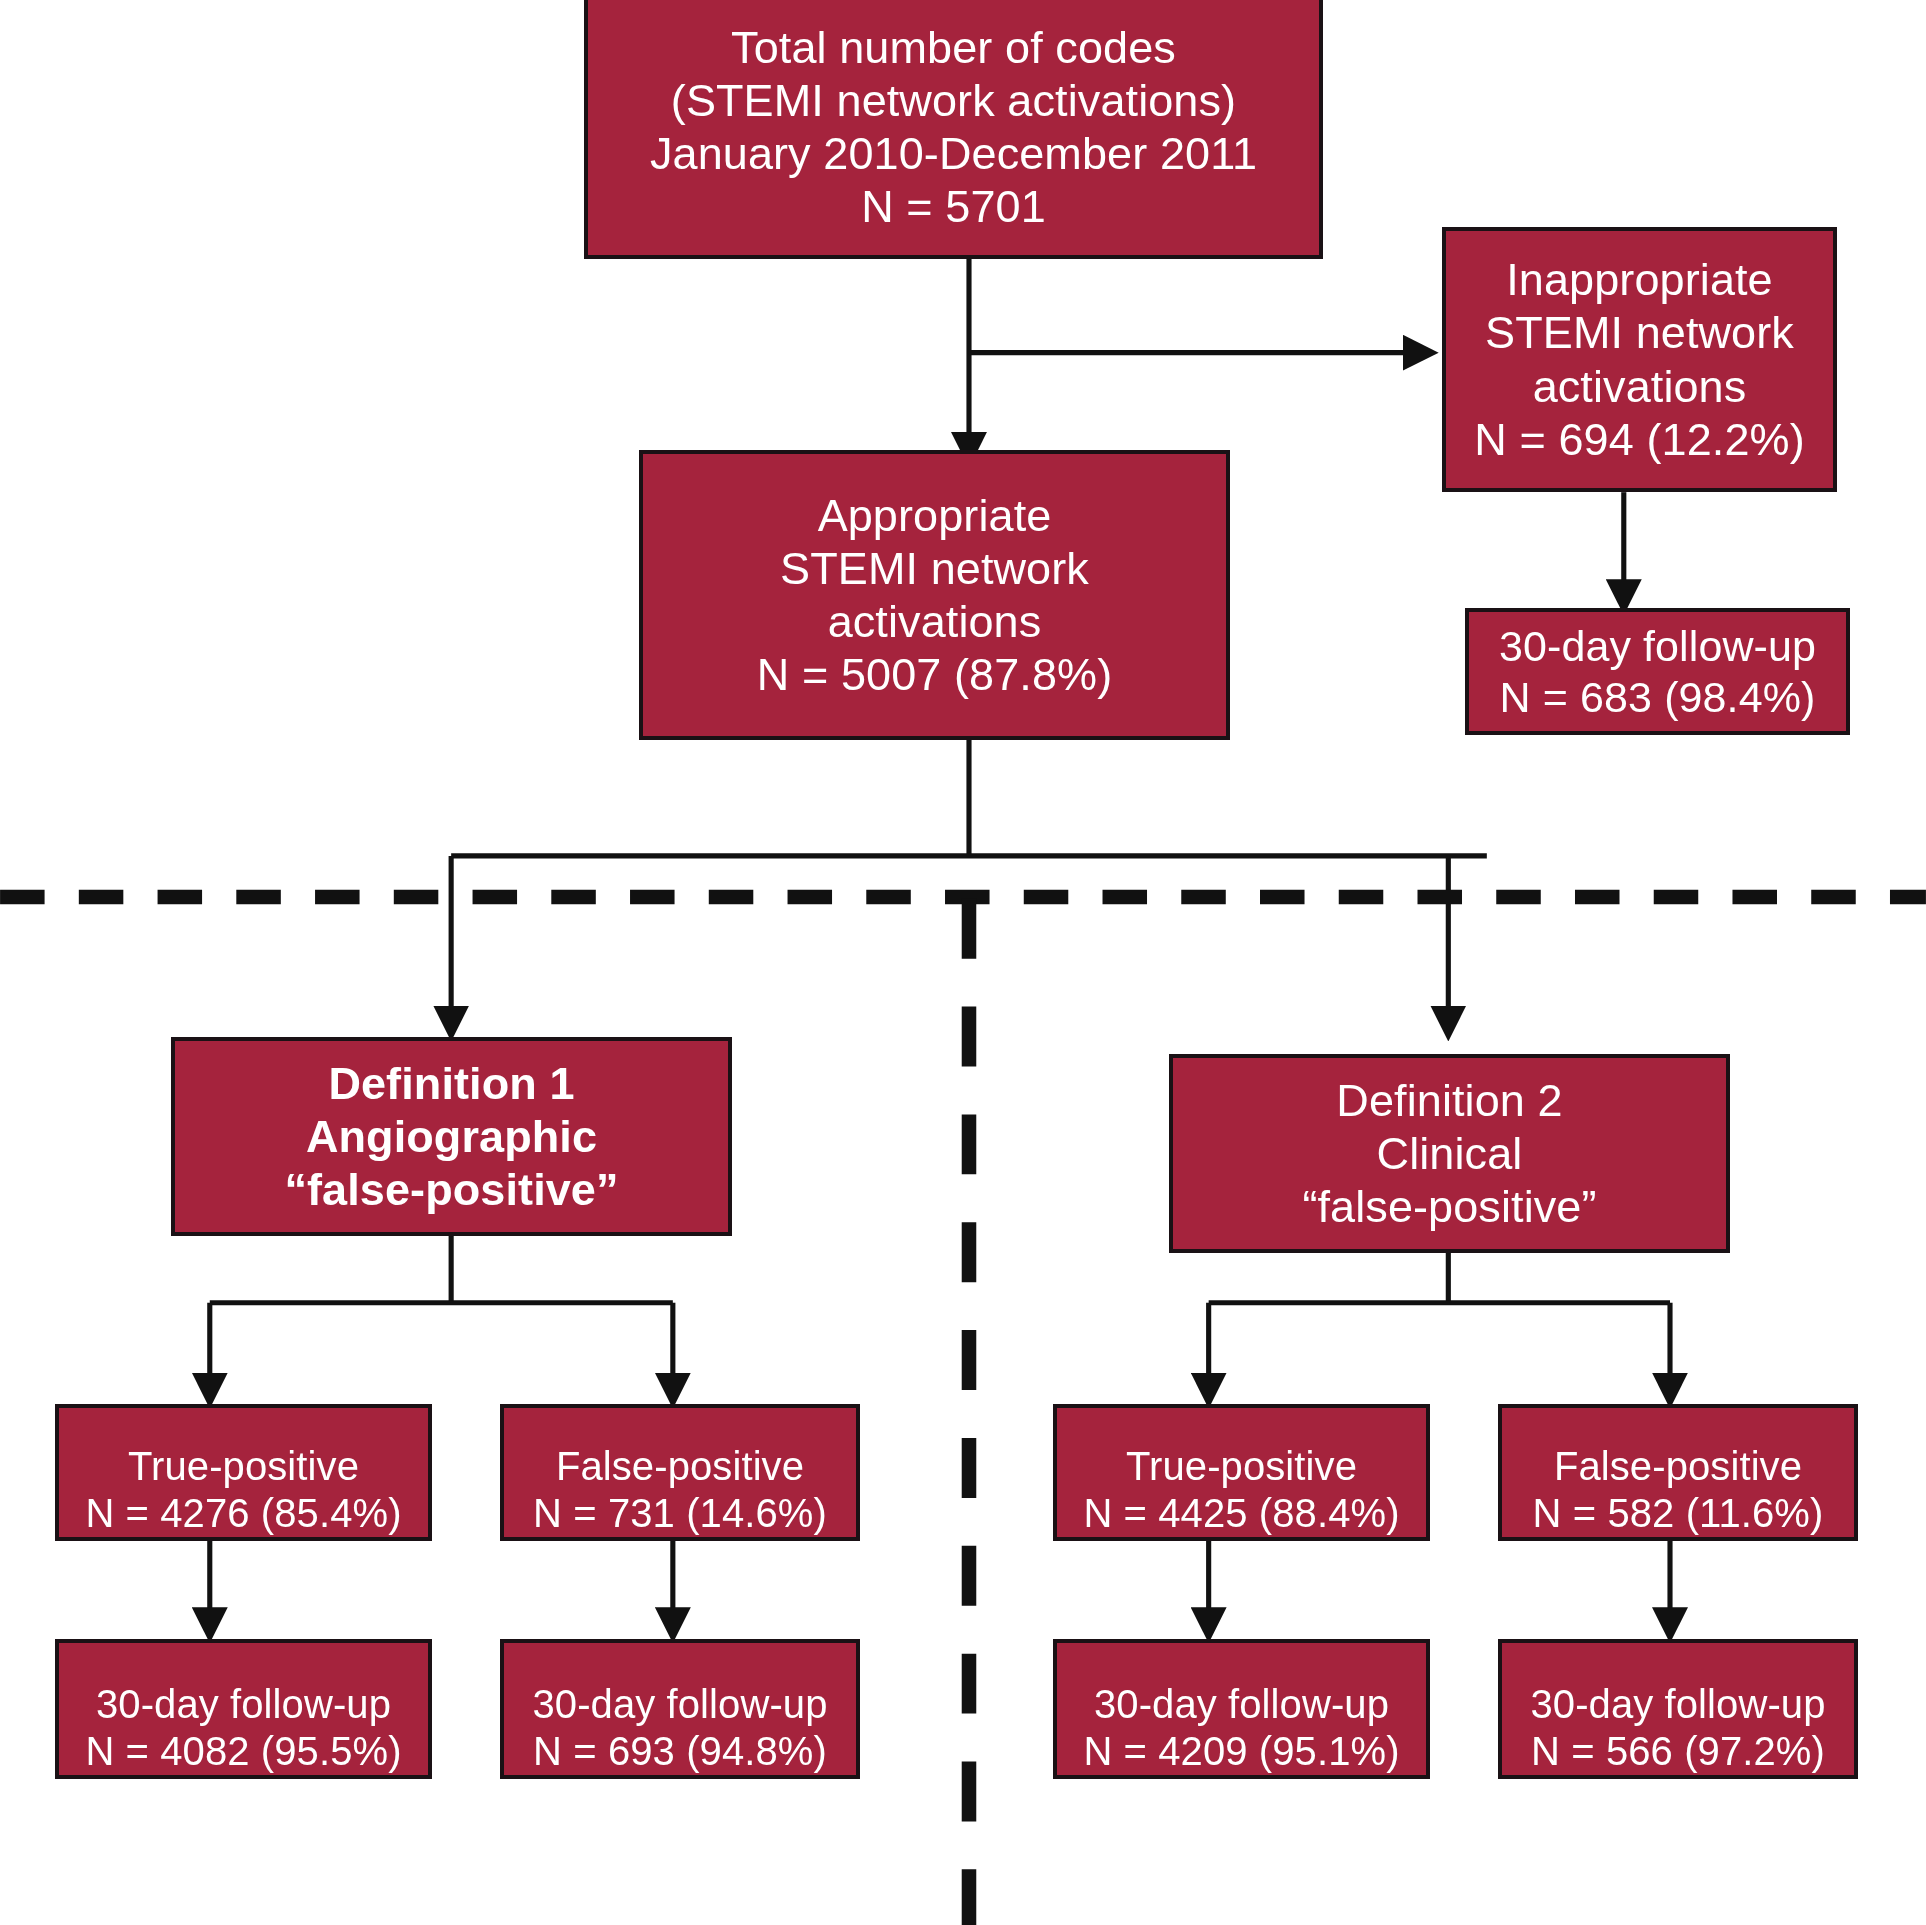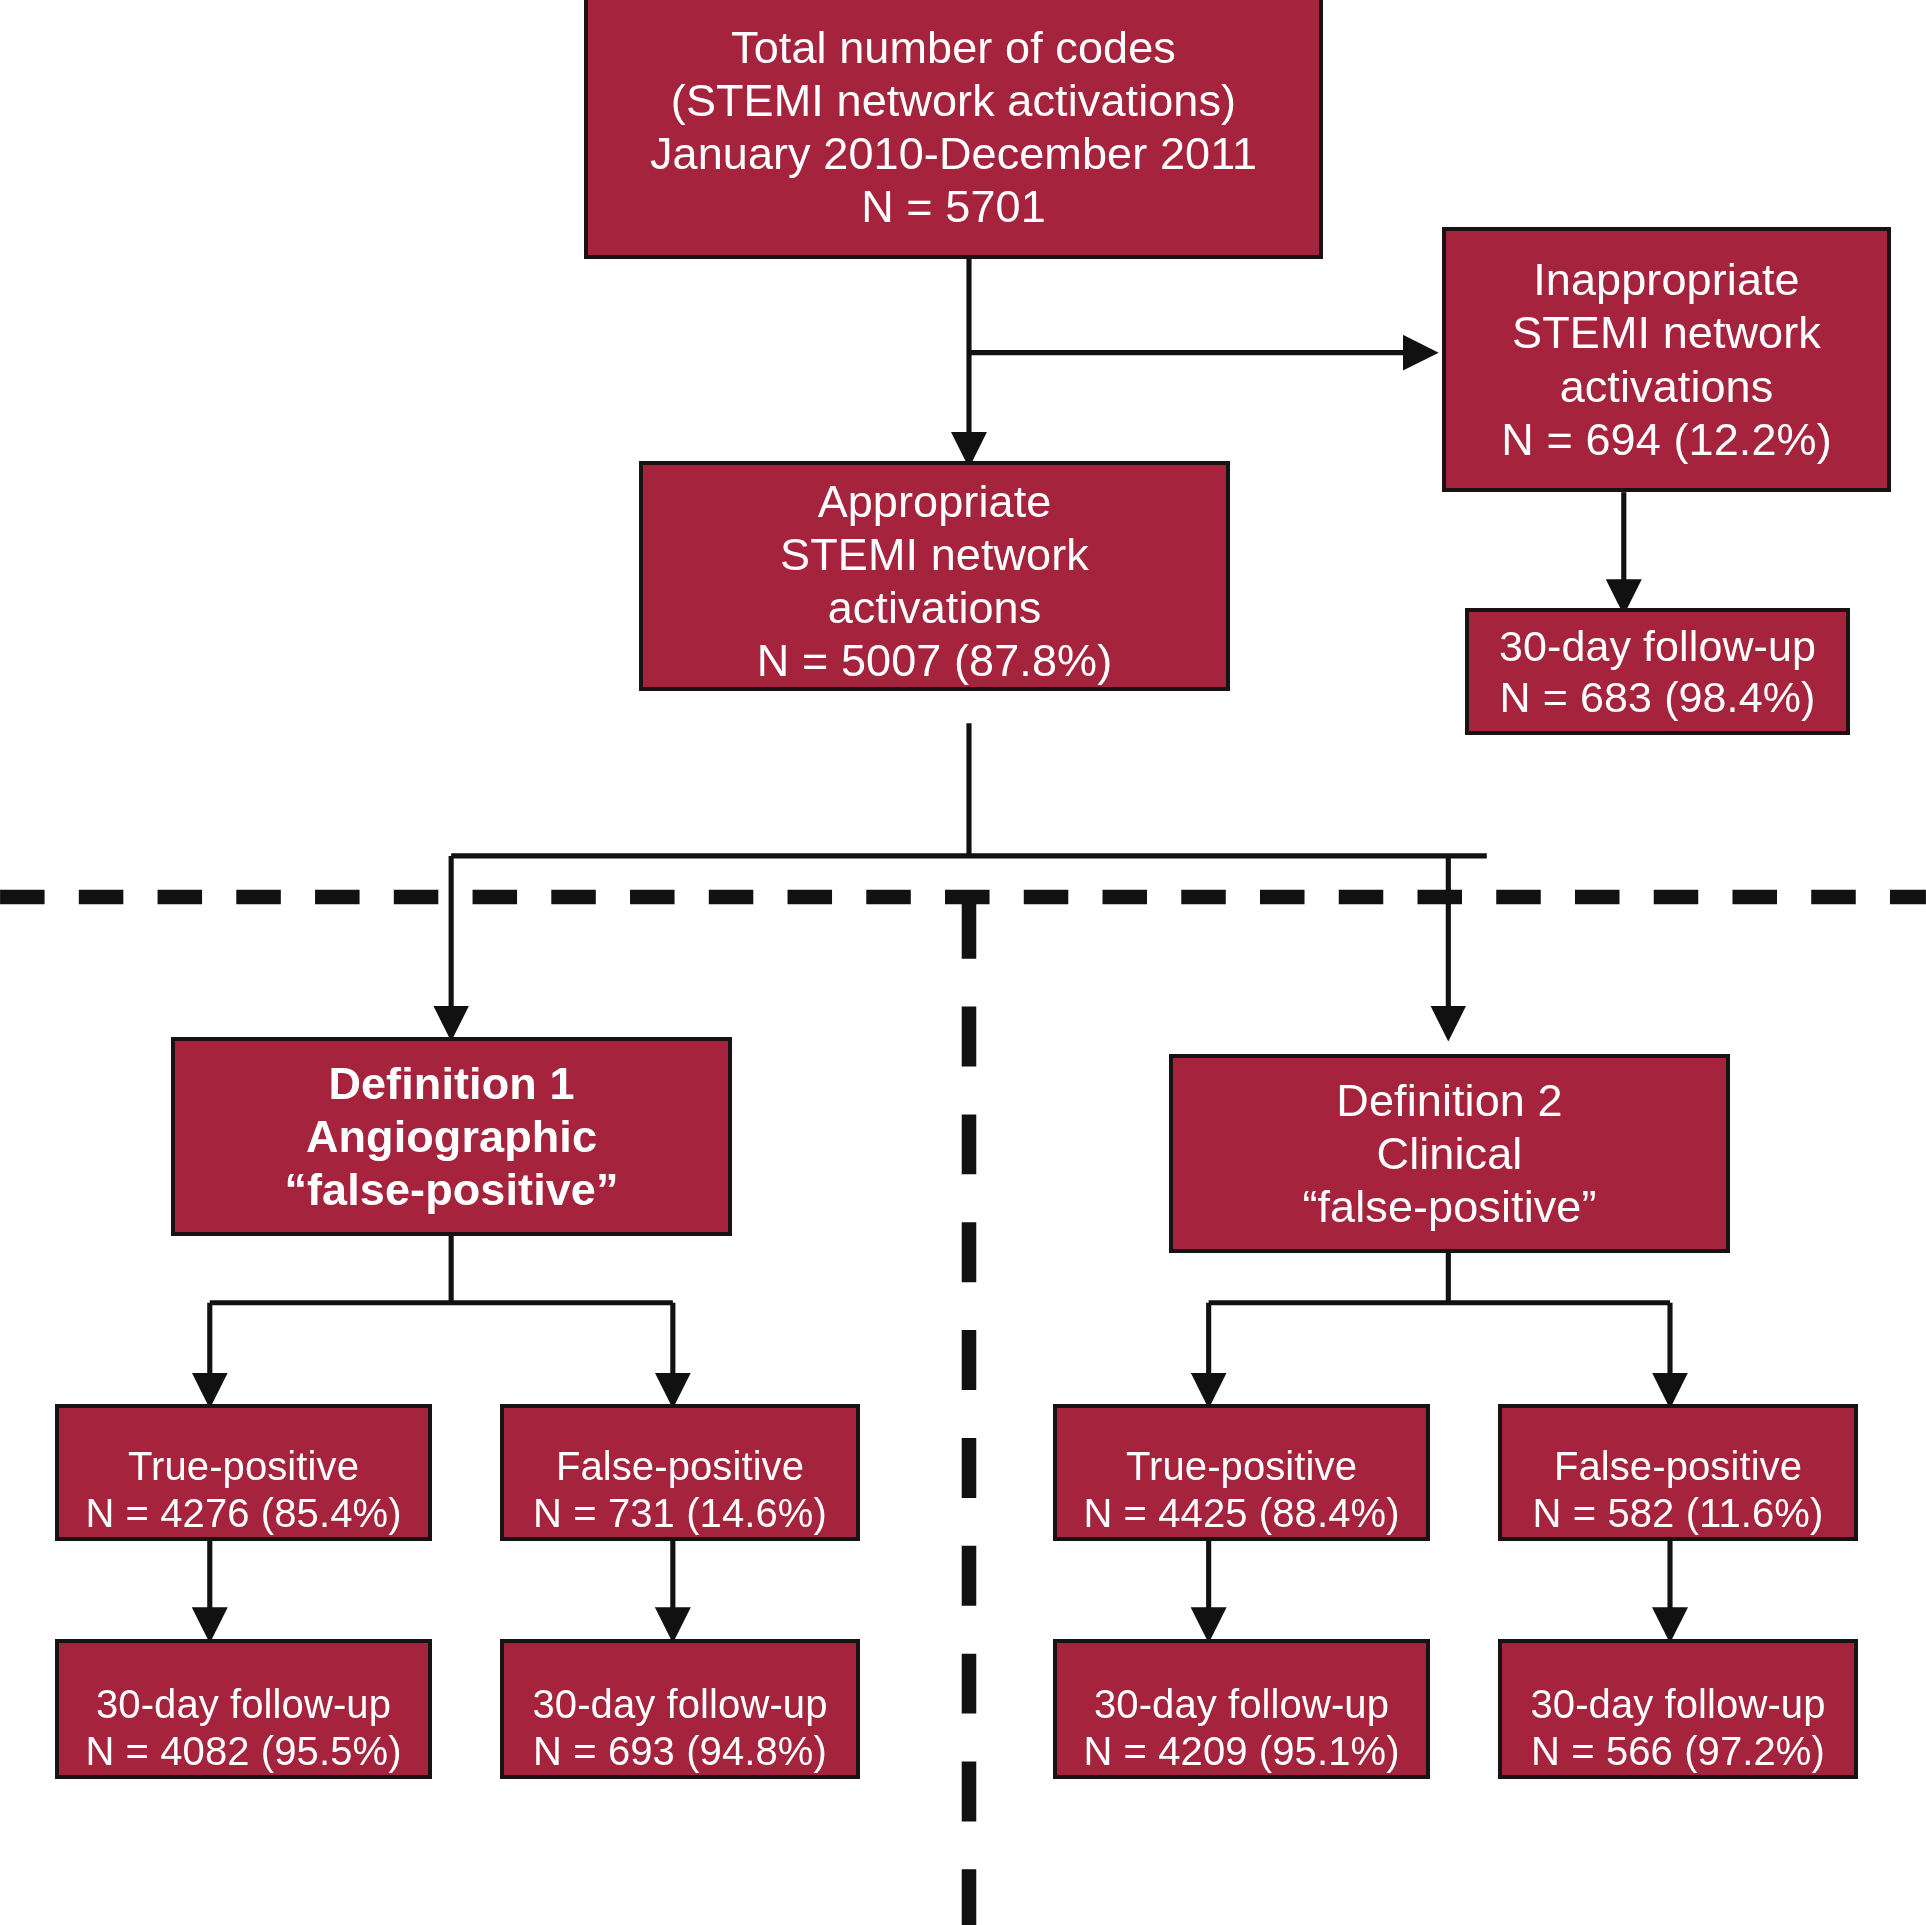--- a/index.html
+++ b/index.html
@@ -94,33 +94,33 @@
     <line x1="1132" y1="1050" x2="1132" y2="2249" stroke="#111111" stroke-width="17" stroke-dasharray="70 56" fill="none"></line>
   </svg>
 
   <div class="node-box fs-big" style="left:584px; top:-4.3px; width:739px; height:263px;">
     <span class="line">Total number of codes</span>
     <span class="line">(STEMI network activations)</span>
     <span class="line">January 2010-December 2011</span>
     <span class="line">N = 5701</span>
   </div>
 
-  <div class="node-box fs-big" style="left:1442px; top:227px; width:449px; height:265px;">
+  <div class="node-box fs-big" style="left:1442px; top:227px; width:395px; height:265px;">
     <span class="line">Inappropriate</span>
     <span class="line">STEMI network</span>
     <span class="line">activations</span>
     <span class="line">N = 694 (12.2%)</span>
   </div>
 
   <div class="node-box fs-med" style="left:1465px; top:608px; width:385px; height:127px;">
     <span class="line">30-day follow-up</span>
     <span class="line">N = 683 (98.4%)</span>
   </div>
 
-  <div class="node-box fs-big" style="left:639px; top:461px; width:591px; height:230px;justify-content:flex-end;">
+  <div class="node-box fs-big" style="left:639px; top:450px; width:591px; height:290px;">
     <span class="line">Appropriate</span>
     <span class="line">STEMI network</span>
     <span class="line">activations</span>
     <span class="line">N = 5007 (87.8%)</span>
   </div>
 
   <div class="node-box fs-big" style="left:171px; top:1037px; width:561px; height:199px;font-weight:bold;">
     <span class="line">Definition 1</span>
     <span class="line">Angiographic</span>
     <span class="line">“false-positive”</span>

